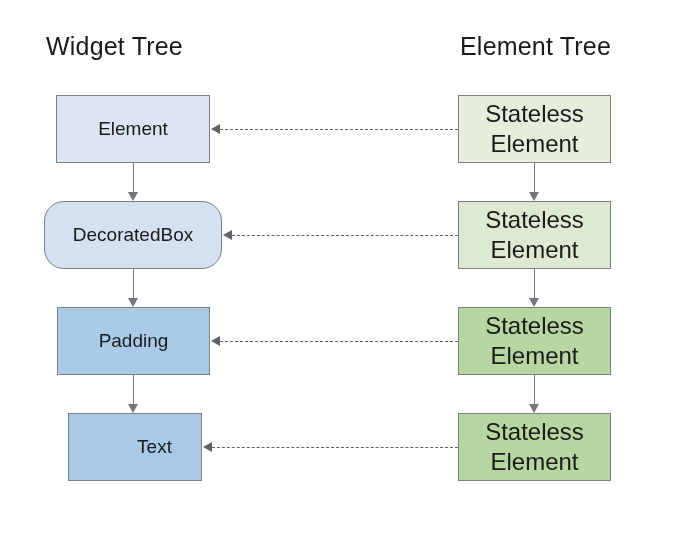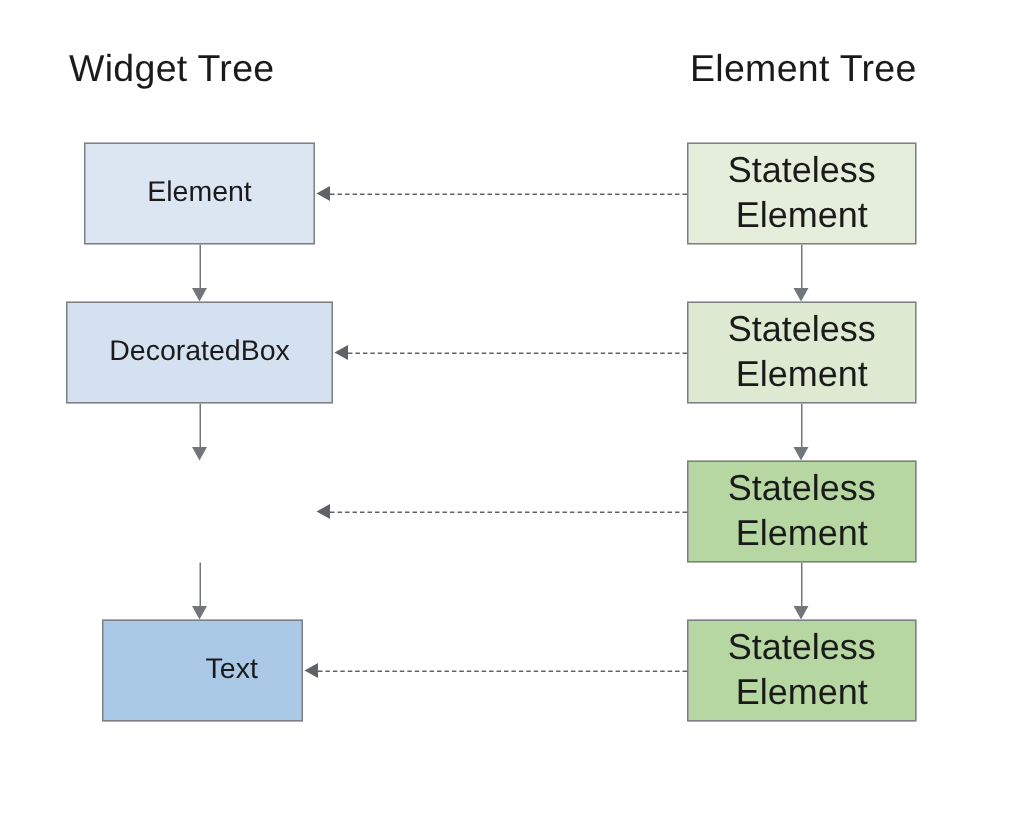--- a/index.html
+++ b/index.html
@@ -40,21 +40,21 @@
     text-align: center;
     color: #1a1a1a;
     font-size: 19px;
     line-height: 1.27;
     white-space: pre-line;
   }
   .node.elem { font-size: 24px; }
 
   
   #node-dogname      { left: 56px; top: 95px;  width: 154px; height: 68px; background: #dce6f2; }
-  #node-decoratedbox { left: 44px; top: 201px; width: 178px; height: 68px; background: #d4e1f0; }
+  #node-decoratedbox { left: 44px; top: 201px; width: 178px; height: 68px; background: #d4e1f0; border-radius: 20px; }
   #node-padding      { left: 57px; top: 307px; width: 153px; height: 68px; background: #aacbe8; }
   #node-text         { left: 68px; top: 413px; width: 134px; height: 68px; background: #a9c9e7; padding-left: 39px; }
 
   
   #node-elem-0 { left: 458px; top: 95px;  width: 153px; height: 68px; background: #e4eeda; }
   #node-elem-1 { left: 458px; top: 201px; width: 153px; height: 68px; background: #dde9d0; }
   #node-elem-2 { left: 458px; top: 307px; width: 153px; height: 68px; background: #b6d6a2; }
   #node-elem-3 { left: 458px; top: 413px; width: 153px; height: 68px; background: #b6d6a2; }
 
   
@@ -119,20 +119,21 @@
   <div class="darrow" style="left:223px; top:230px;"></div>
 
   <div class="dline" style="left:220px; top:341px; width:238px;"></div>
   <div class="darrow" style="left:211px; top:336px;"></div>
 
   <div class="dline" style="left:212px; top:447px; width:246px;"></div>
   <div class="darrow" style="left:203px; top:442px;"></div>
 
   <div class="node" id="node-dogname">Element</div>
   <div class="node" id="node-decoratedbox">DecoratedBox</div>
+  <div class="node" id="node-padding">Padding</div>
   <div class="node" id="node-text">Text</div>
 
   <div class="node elem" id="node-elem-0">Stateless
 Element</div>
   <div class="node elem" id="node-elem-1">Stateless
 Element</div>
   <div class="node elem" id="node-elem-2">Stateless
 Element</div>
   <div class="node elem" id="node-elem-3">Stateless
 Element</div>

